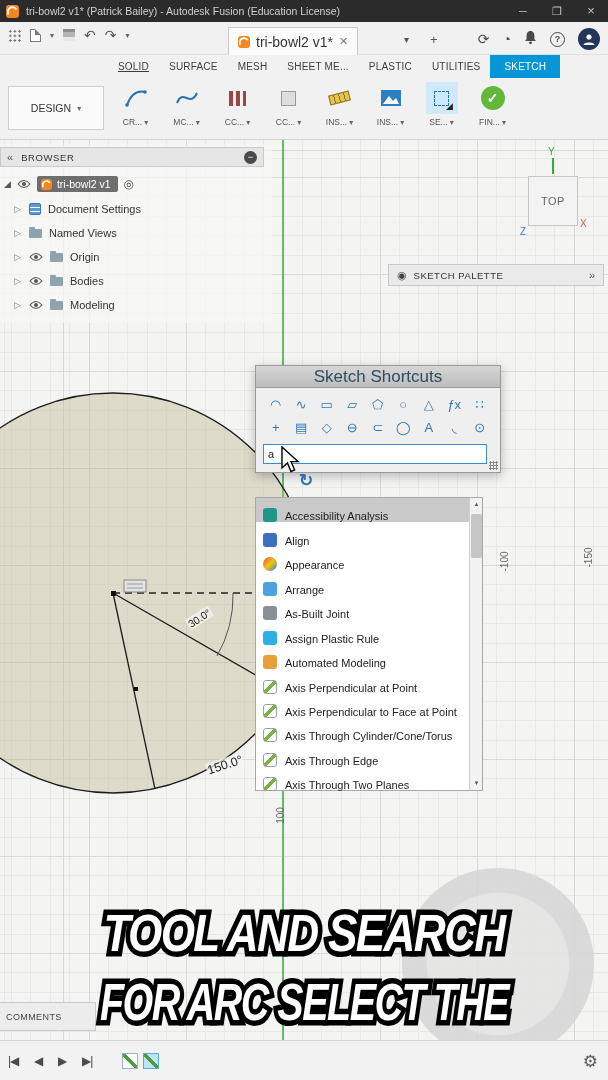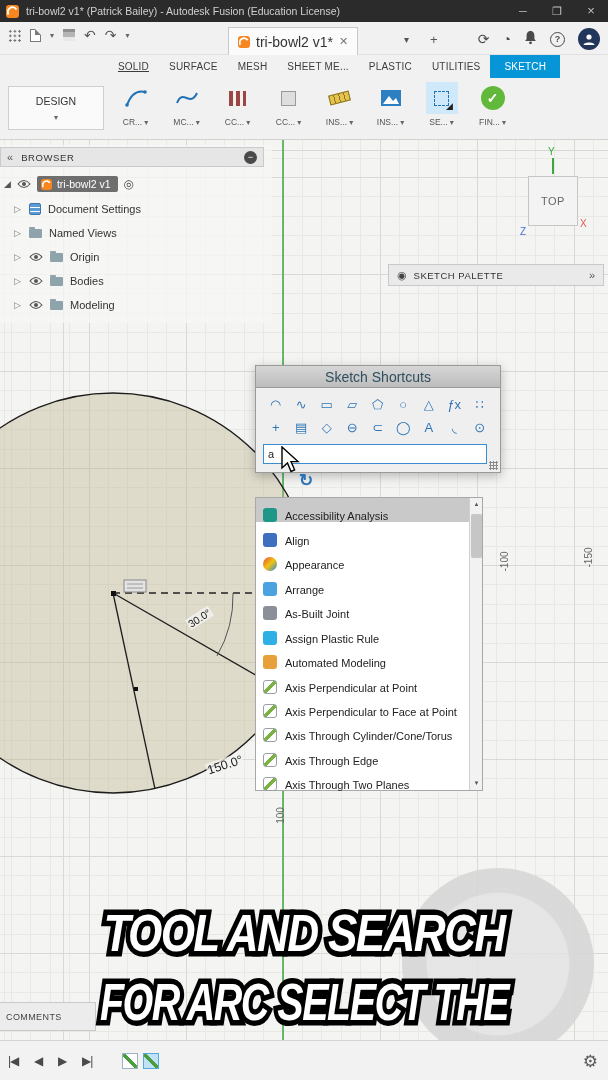--- a/index.html
+++ b/index.html
@@ -34,21 +34,21 @@
   .avatar { width:22px; height:22px; border-radius:50%; background:#22365c; display:flex; align-items:center; justify-content:center; }
 
   
   .ribbon-tabs { position:absolute; left:0; top:55px; width:608px; height:23px; background:#f1f1f1; display:flex; align-items:stretch; z-index:20; }
   .rtab { font-size:10px; color:#3d3d3d; display:flex; align-items:center; padding:0 10px; letter-spacing:.2px; }
   .rtab.first { margin-left:108px;text-decoration:underline; }
   .rtab.active { background:#0696d7; color:#fff; padding:0 14px; }
 
   
   .ribbon-body { position:absolute; left:0; top:78px; width:608px; height:62px; background:#f1f1f1; border-bottom:1px solid #d2d2d2; z-index:20; }
-  .design-btn { position:absolute; left:8px; top:8px; width:96px; height:44px; background:#fafafa; border:1px solid #cfcfcf; display:flex; align-items:center; justify-content:center; gap:6px; font-size:10.5px; color:#333;flex-direction:column; }
+  .design-btn { position:absolute; left:8px; top:8px; width:96px; height:44px; background:#fafafa; border:1px solid #cfcfcf; display:flex; align-items:center; justify-content:center; gap:6px; font-size:10.5px; color:#333; }
   .tool-row { position:absolute; left:110px; top:2px; display:flex; }
   .tool-group { width:51px; display:flex; flex-direction:column; align-items:center; }
   .tool-icon-box { width:32px; height:32px; display:flex; align-items:center; justify-content:center; margin-top:2px; }
   .tool-icon-box.selected { background:#cfe9fb; }
   .tool-label { font-size:8.5px; color:#555; margin-top:3px; display:flex; align-items:center; gap:2px; }
   .bars-icon { width:17px; height:15px; background:repeating-linear-gradient(90deg,#9c4545 0 4px, transparent 4px 7px); }
   .cube-icon { width:15px; height:15px; background:#dedede; border:1px solid #9a9a9a; }
   .ruler-icon { width:21px; height:10px; background:#e6c34c; border:1px solid #8a7526; transform:rotate(-14deg); background-image:repeating-linear-gradient(90deg, transparent 0 4px, #8a7526 4px 5px); }
   .select-dash { width:15px; height:15px; border:1px dashed #2171b5; position:relative; }
   .select-dash:after { content:"◢"; position:absolute; right:-5px; bottom:-6px; font-size:9px; color:#222; }
@@ -94,21 +94,21 @@
   .vc-y { position:absolute; left:548px; top:146px; color:#3aa83e; font-size:10px; z-index:4; }
 
   
   .palette-bar { position:absolute; left:388px; top:264px; width:216px; height:22px; background:#eaeaea; border:1px solid #c9c9c9; display:flex; align-items:center; padding:0 8px; gap:7px; z-index:4; }
   .palette-title { font-size:9.5px; color:#333; letter-spacing:.5px; }
   .palette-expand { margin-left:auto; font-size:11px; color:#555; }
   .palette-dot { font-size:11px; color:#444; line-height:0; }
 
   
   .shortcuts { position:absolute; left:255px; top:365px; width:246px; z-index:8; box-shadow:0 3px 10px rgba(0,0,0,.25); }
-  .sc-title { height:22px; background:linear-gradient(#d6d6d6,#bdbdbd); border:1px solid #9a9a9a; border-bottom:none; text-align:center; font-size:14px; line-height:22px; color:#2e4e5e; }
+  .sc-title { height:22px; background:linear-gradient(#d6d6d6,#bdbdbd); border:1px solid #9a9a9a; border-bottom:none; text-align:center; font-size:17px; line-height:22px; color:#2e4e5e; }
   .sc-body { background:#efefef; border:1px solid #9a9a9a; padding:5px 7px 8px 7px; position:relative; }
   .sc-grid { display:flex; }
   .sc-grid span { width:25.5px; height:23px; display:flex; align-items:center; justify-content:center; font-size:13px; color:#2e75b6; }
   .sc-input { margin-top:5px; width:224px; height:20px; border:1px solid #3c8dcf; background:#fff; font-size:11px; padding:0 4px; font-family:"Liberation Sans", sans-serif; color:#222; display:block; }
   .sc-grip { position:absolute; right:2px; bottom:2px; width:9px; height:9px; background-image:radial-gradient(#8a8a8a 1px, transparent 1.1px); background-size:3px 3px; }
 
   
   .results { position:absolute; left:255px; top:497px; width:228px; height:294px; background:#fff; border:1px solid #a8a8a8; z-index:8; display:flex; }
   .res-list { width:213px; }
   .sc-item { height:24.45px; display:flex; align-items:flex-end; }

